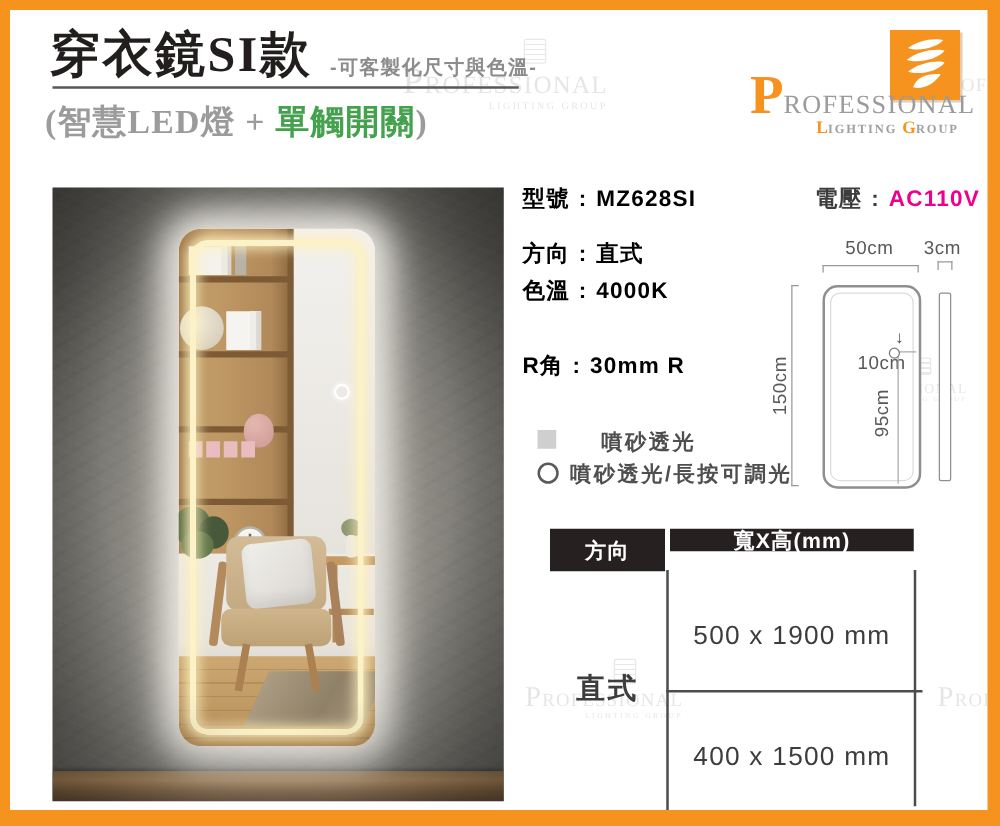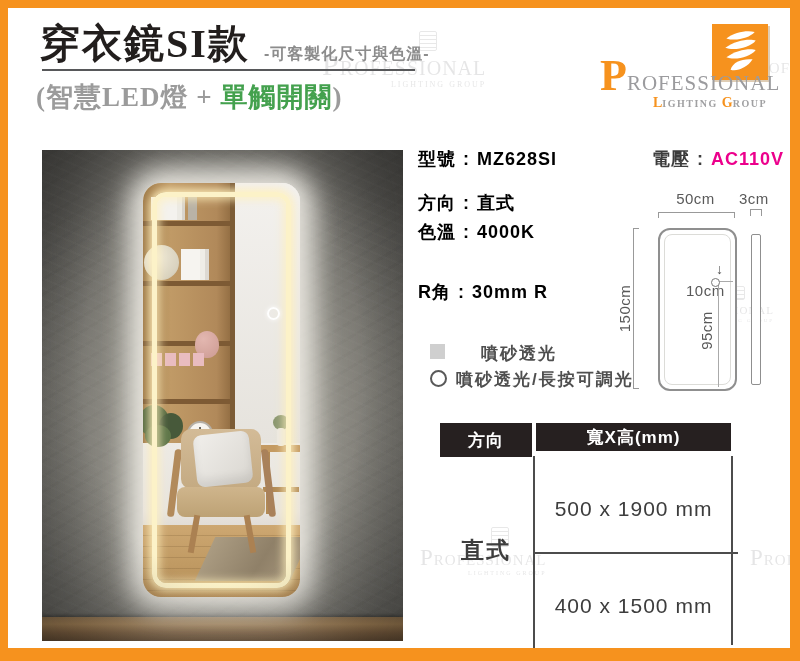--- a/index.html
+++ b/index.html
@@ -61,21 +61,21 @@
              border-right:1px solid #999;border-top:1px solid #999;z-index:10;}
   
   .legend-square{left:430px;top:344px;width:15px;height:15px;background:#cfcfcf;z-index:10;}
   .legend-circle{left:430px;top:370px;width:13px;height:13px;border:2px solid #595959;border-radius:50%;z-index:10;background:#fff;}
   .legend-text{font-size:17px;font-weight:bold;color:#4f4f4f;letter-spacing:2px;z-index:10;white-space:nowrap;}
   .lt0{left:456px;top:342px;margin-left:25px;} .lt1{left:456px;top:368px;}
   
   .th{background:#262020;color:#fff;font-size:17px;display:flex;align-items:center;
       justify-content:center;z-index:10;letter-spacing:1px;font-weight:bold;}
   .th1{left:440px;top:423px;width:92px;height:34px;}
-  .th2{left:536px;top:423px;width:195px;height:28px;}
+  .th2{left:536px;top:423px;width:195px;height:18px;}
   .col-line{left:533px;top:456px;width:2px;height:192px;background:#4c4c4c;z-index:10;}
   .right-line{left:731px;top:456px;width:2px;height:189px;background:#4c4c4c;z-index:10;}
   .row-line{left:533px;top:552px;width:205px;height:2px;background:#4c4c4c;z-index:10;}
   .orientation{left:440px;top:535px;width:92px;text-align:center;font-size:23px;
                font-weight:bold;color:#3d3d3d;letter-spacing:2px;z-index:10;}
   .size-cell{width:195px;left:536px;text-align:center;font-size:21px;color:#3d3d3d;z-index:10;letter-spacing:1px;}
   .size1{top:497px;} .size2{top:594px;}
   
   .wm{position:absolute;z-index:2;color:#8e8e90;opacity:.22;line-height:1;
       font-family:"Liberation Serif","DejaVu Serif",serif;white-space:nowrap;}

